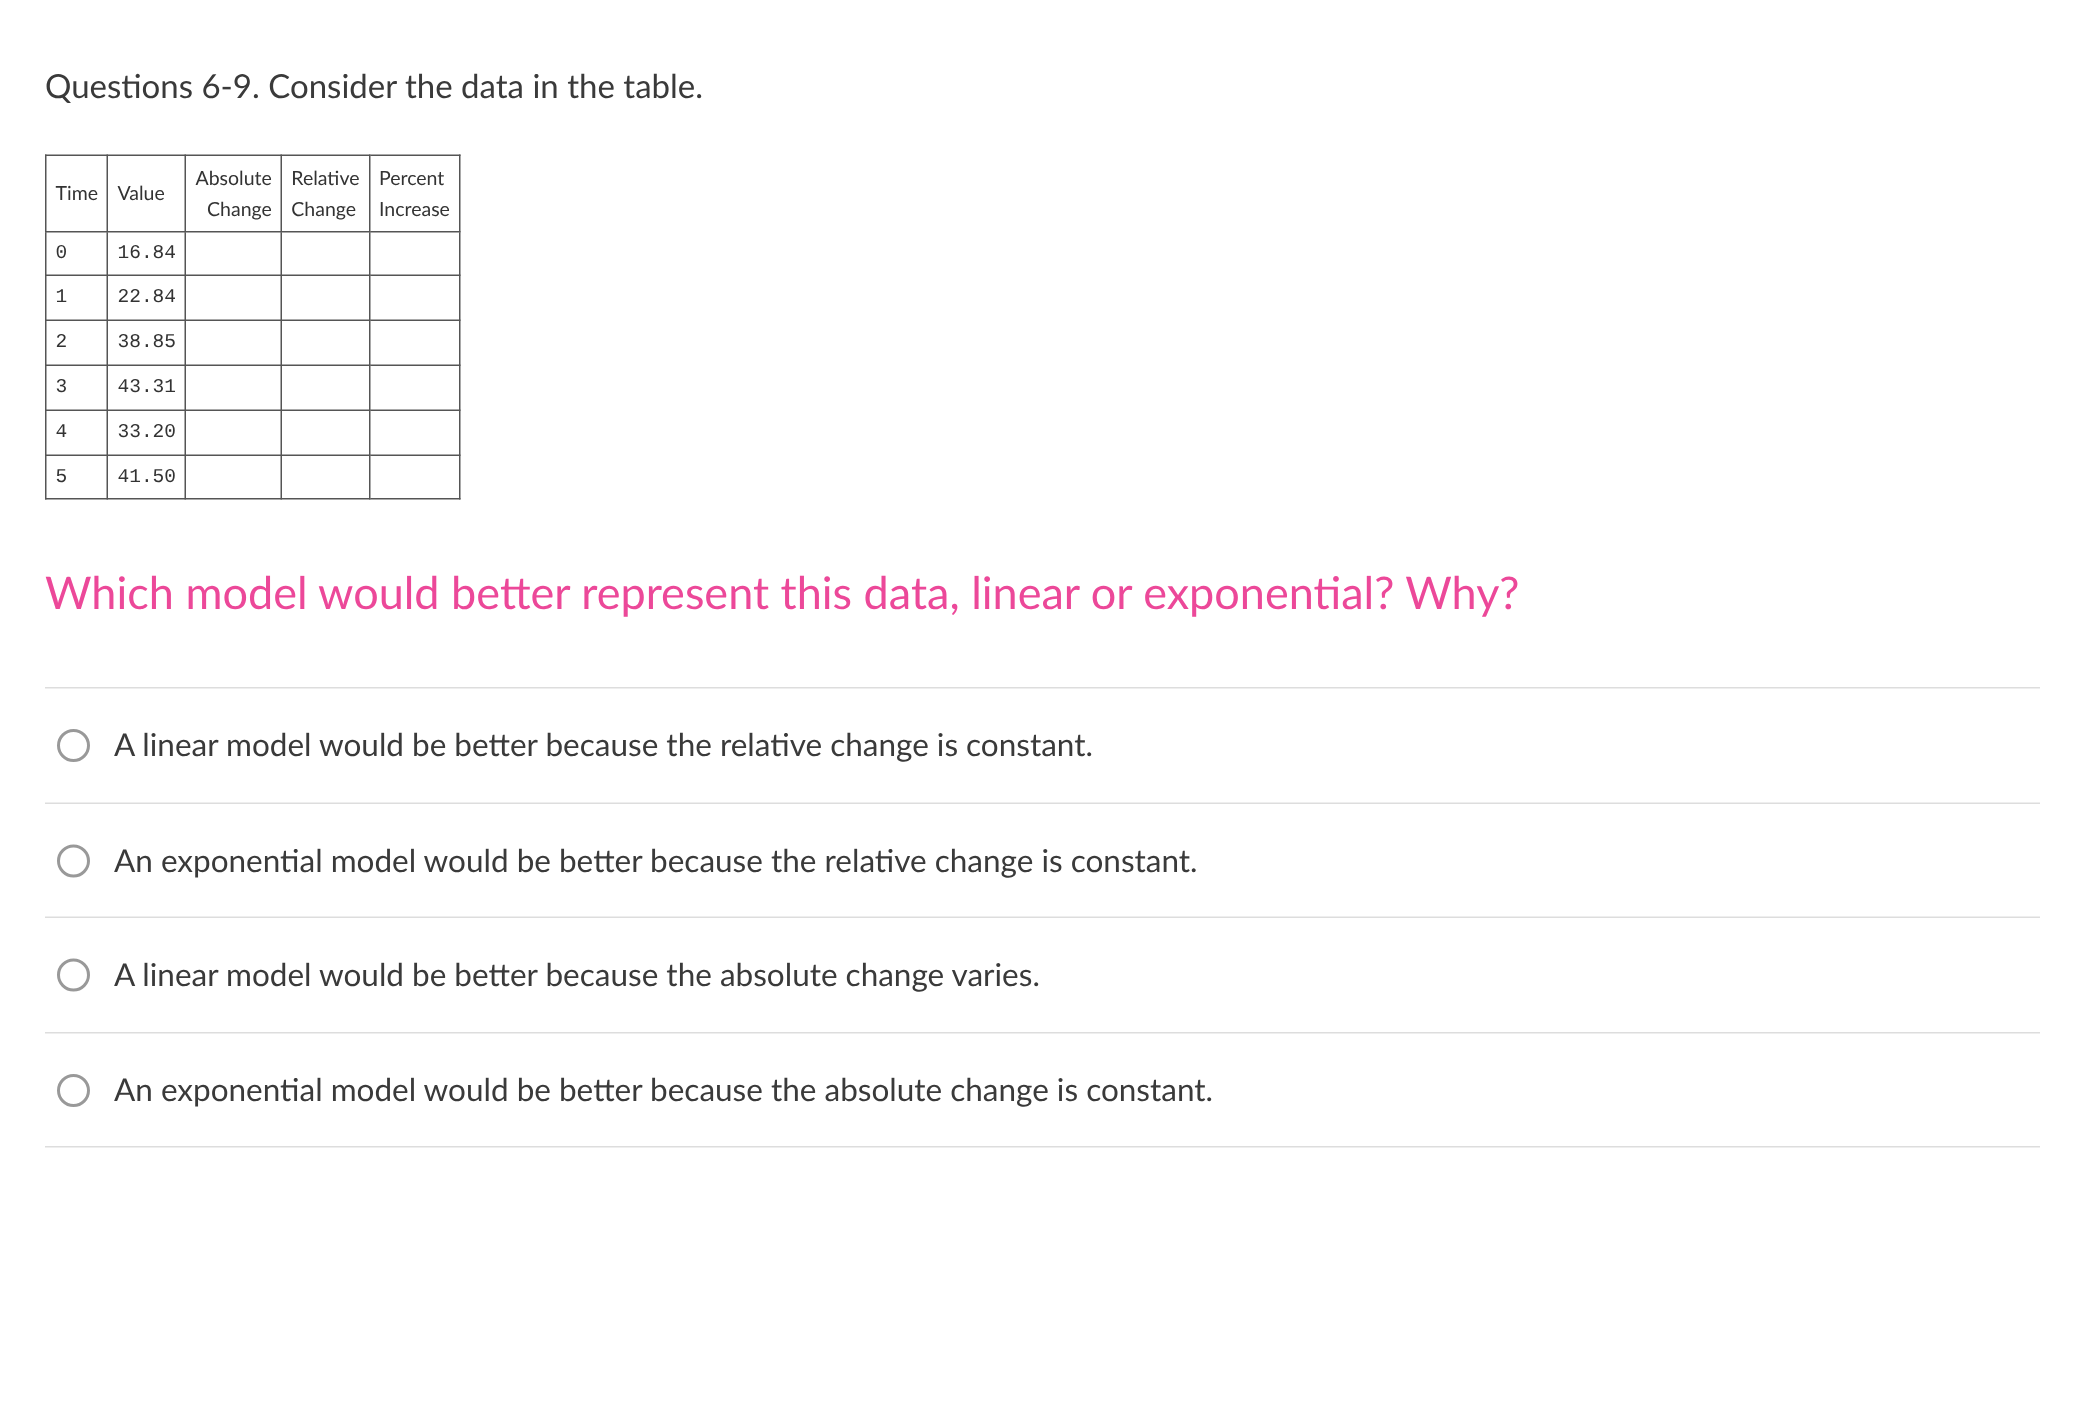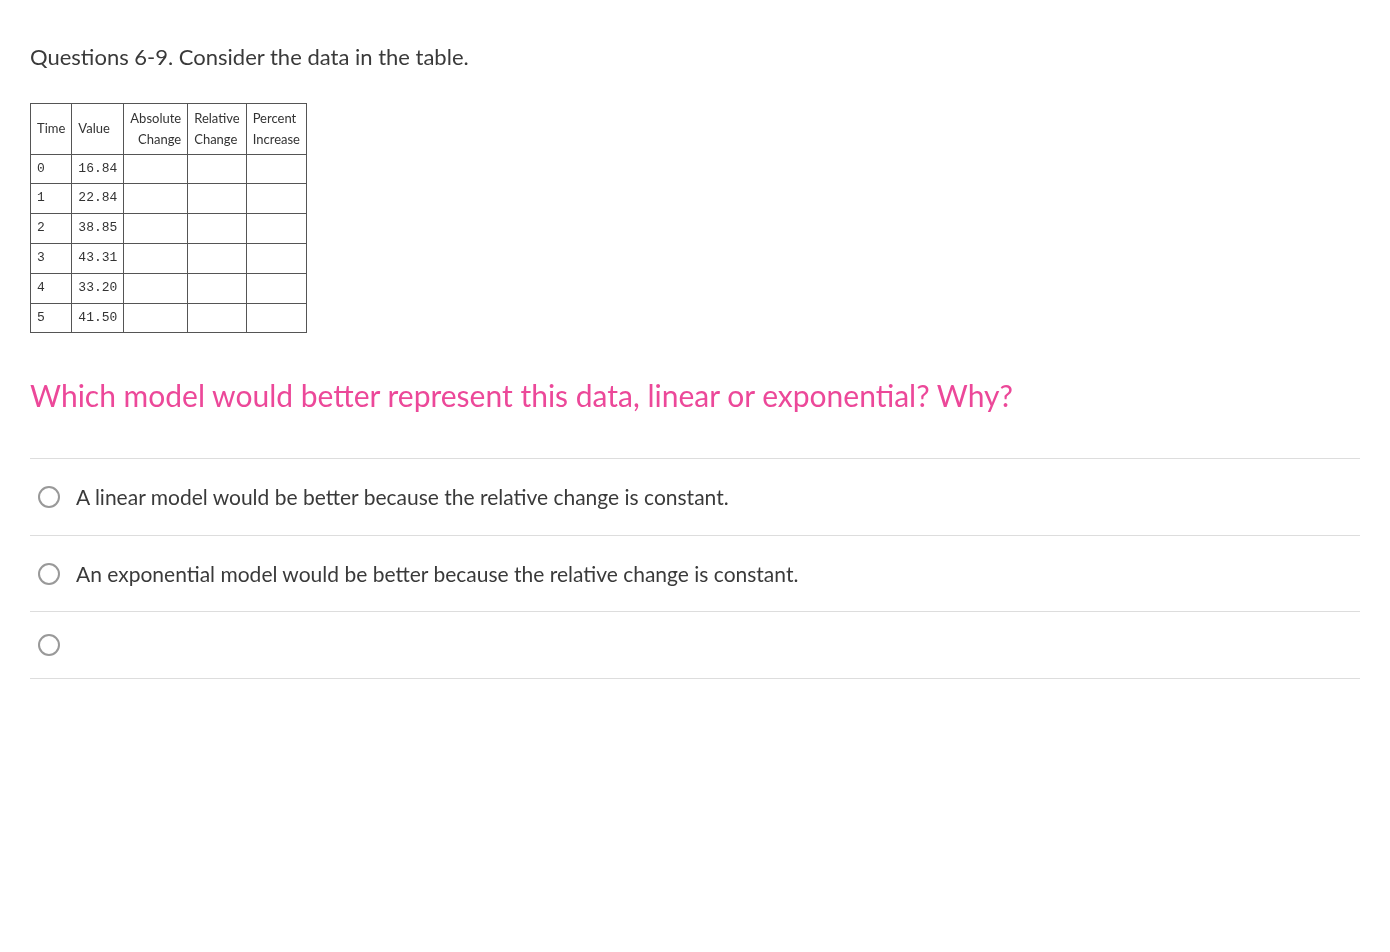--- a/index.html
+++ b/index.html
@@ -144,14 +144,19 @@
 <div class="option-row">
       <div class="radio"></div>
       <div class="option-label">A linear model would be better because the relative change is constant.</div>
     </div>
     <div class="option-row">
       <div class="radio"></div>
       <div class="option-label">An exponential model would be better because the relative change is constant.</div>
     </div>
     <div class="option-row">
       <div class="radio"></div>
+      <div class="option-label">A linear model would be better because the absolute change varies.</div>
+    </div>
+    <div class="option-row">
+      <div class="radio"></div>
+      <div class="option-label">An exponential model would be better because the absolute change is constant.</div>
     </div>
   </div>
 
 </body></html>

